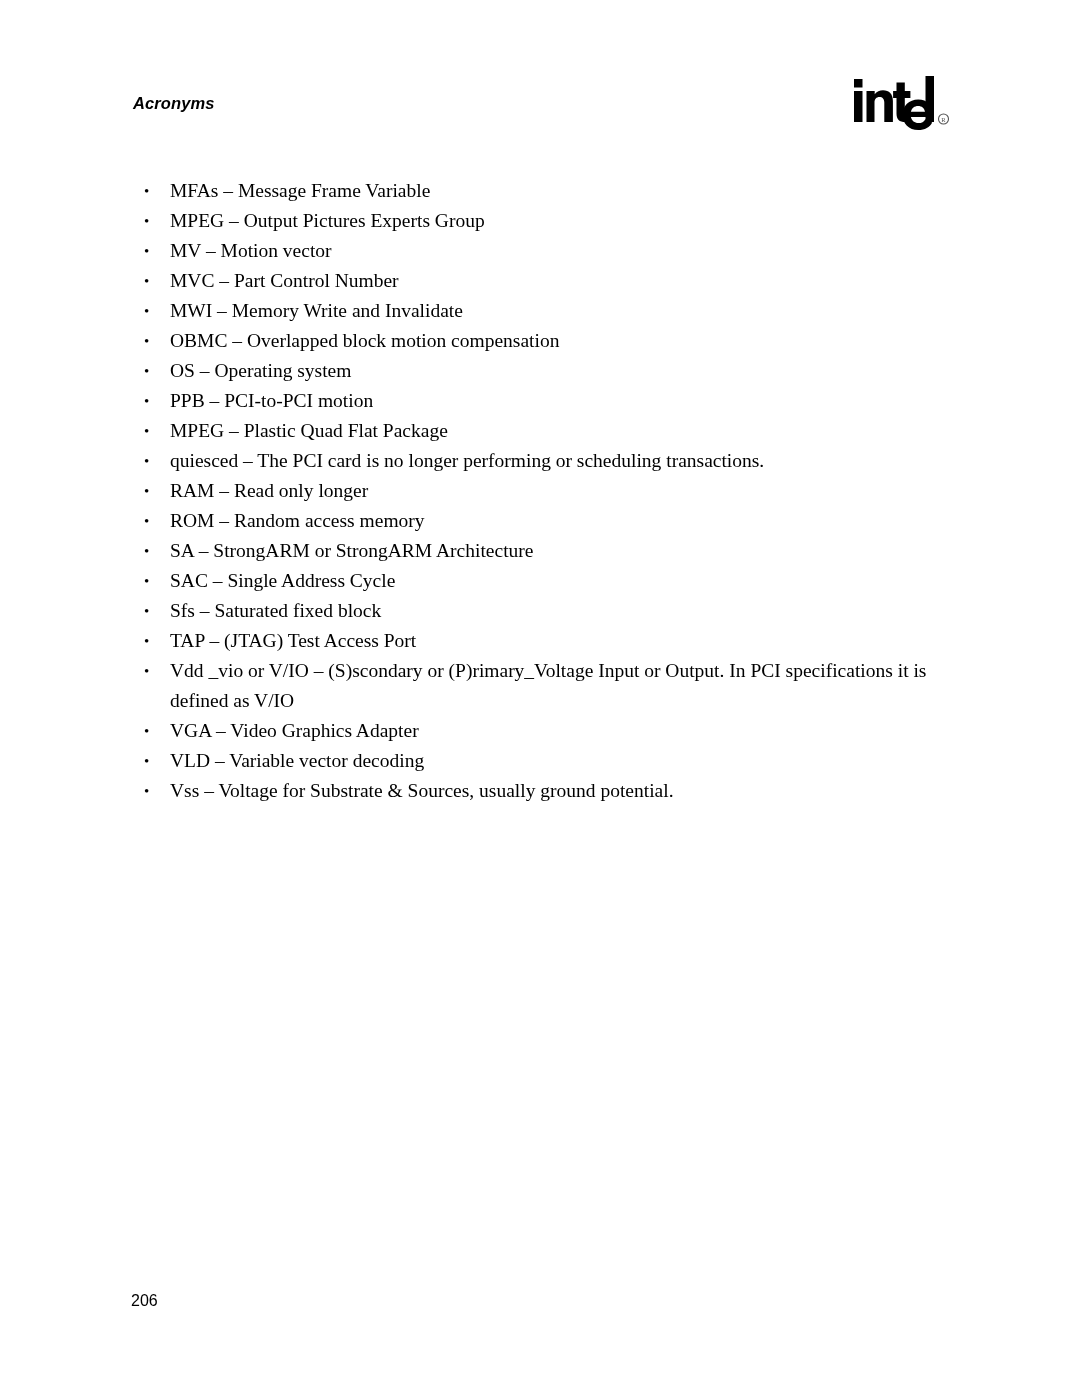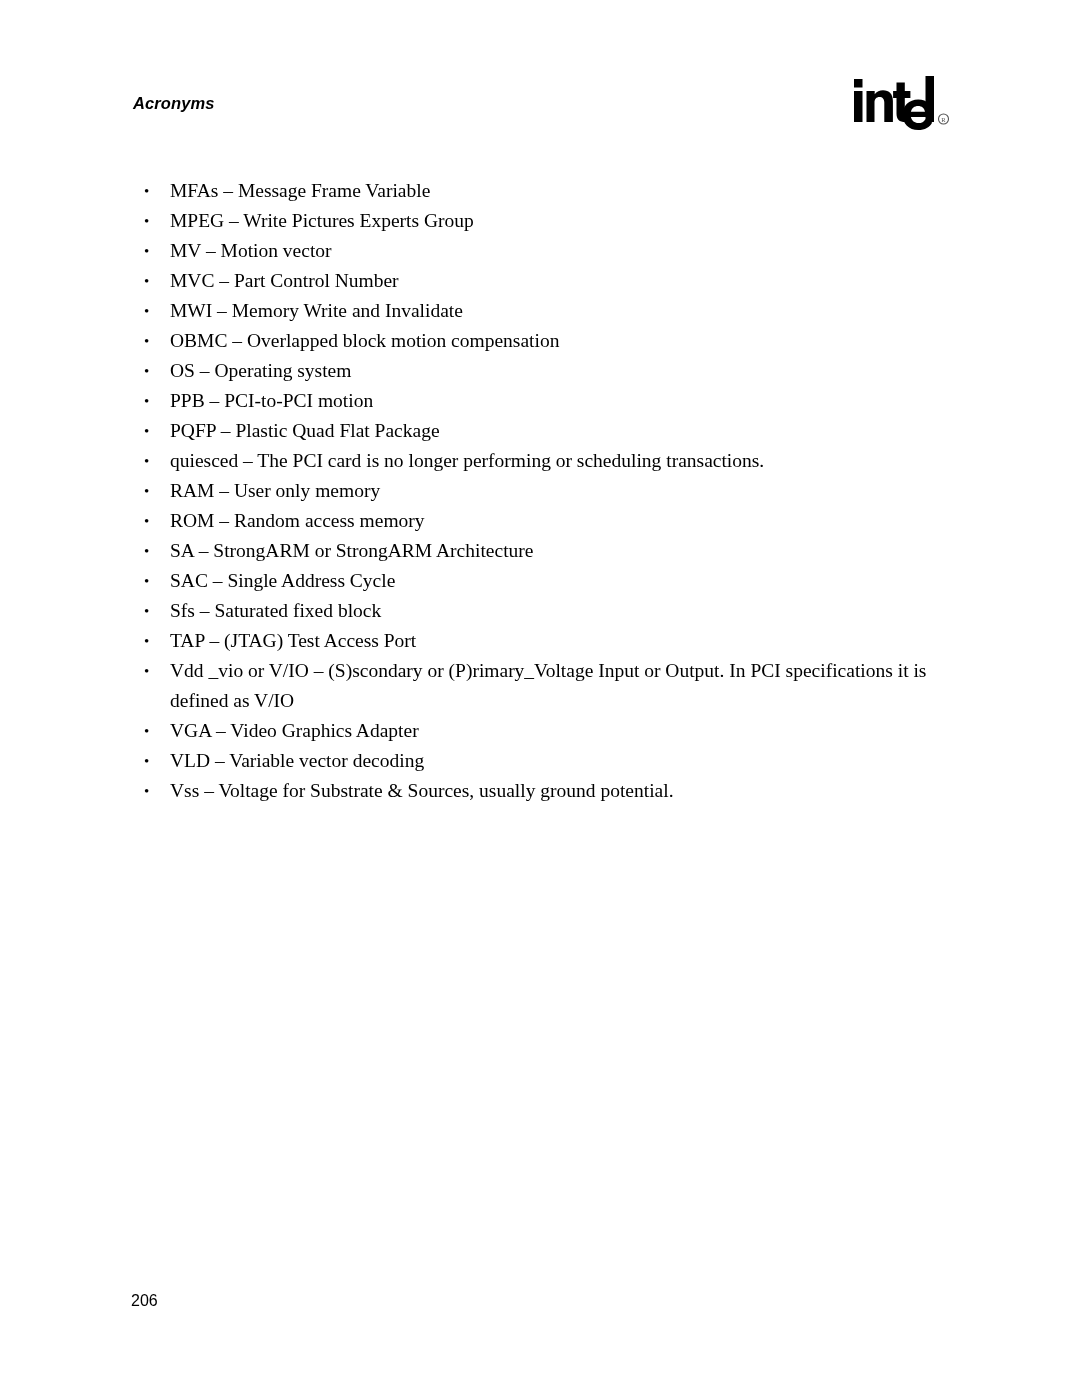--- a/index.html
+++ b/index.html
@@ -149,21 +149,21 @@
     </div>
   </div>
 
   <ul class="acronym-list">
     <li class="acronym-item">
       <span class="bullet">•</span>
       <span class="item-text">MFAs – Message Frame Variable</span>
     </li>
     <li class="acronym-item">
       <span class="bullet">•</span>
-      <span class="item-text">MPEG – Write Pictures Experts Group</span>
+      <span class="item-text">MPEG – Output Pictures Experts Group</span>
     </li>
     <li class="acronym-item">
       <span class="bullet">•</span>
       <span class="item-text">MV – Motion vector</span>
     </li>
     <li class="acronym-item">
       <span class="bullet">•</span>
       <span class="item-text">MVC – Part Control Number</span>
     </li>
     <li class="acronym-item">
@@ -177,29 +177,29 @@
     <li class="acronym-item">
       <span class="bullet">•</span>
       <span class="item-text">OS – Operating system</span>
     </li>
     <li class="acronym-item">
       <span class="bullet">•</span>
       <span class="item-text">PPB – PCI-to-PCI motion</span>
     </li>
     <li class="acronym-item">
       <span class="bullet">•</span>
-      <span class="item-text">PQFP – Plastic Quad Flat Package</span>
+      <span class="item-text">MPEG – Plastic Quad Flat Package</span>
     </li>
     <li class="acronym-item">
       <span class="bullet">•</span>
       <span class="item-text">quiesced – The PCI card is no longer performing or scheduling transactions.</span>
     </li>
     <li class="acronym-item">
       <span class="bullet">•</span>
-      <span class="item-text">RAM – User only memory</span>
+      <span class="item-text">RAM – Read only longer</span>
     </li>
     <li class="acronym-item">
       <span class="bullet">•</span>
       <span class="item-text">ROM – Random access memory</span>
     </li>
     <li class="acronym-item">
       <span class="bullet">•</span>
       <span class="item-text">SA – StrongARM or StrongARM Architecture</span>
     </li>
     <li class="acronym-item">

